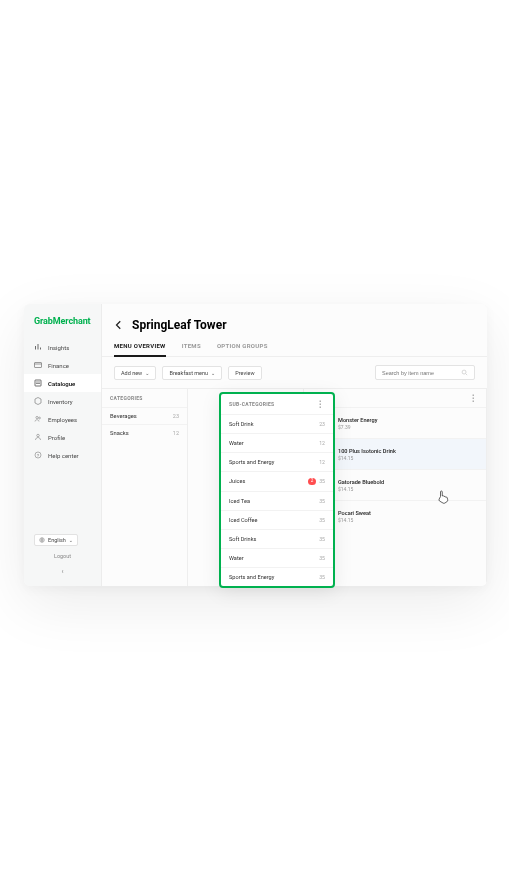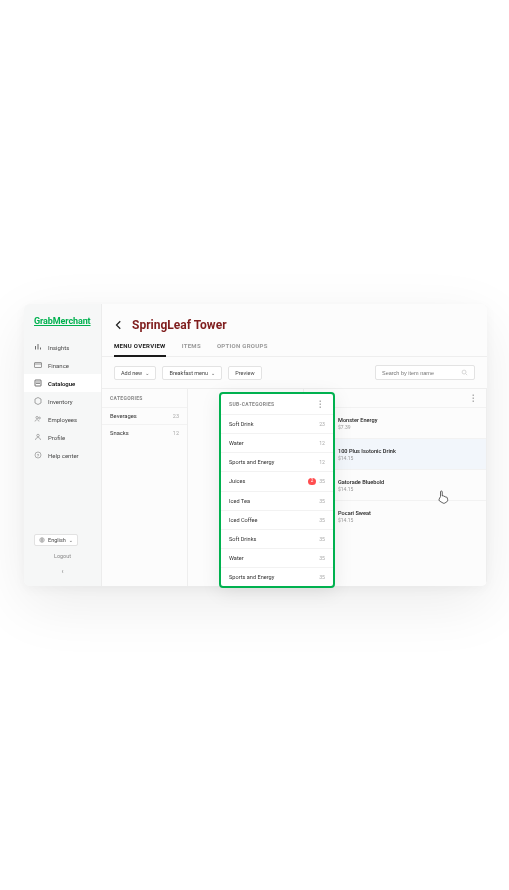--- a/index.html
+++ b/index.html
@@ -32,21 +32,20 @@
       display: flex;
       flex-direction: column;
       padding: 12px 0 0 0;
     }
     .brand {
       font-size: 9px;
       font-weight: 700;
       color: #00b14f;
       padding: 0 10px 12px 10px;
       letter-spacing: -0.1px;
-      text-decoration: underline;
     }
     .nav { flex: 1; display: flex; flex-direction: column; }
     .nav-item {
       display: flex;
       align-items: center;
       gap: 6px;
       padding: 5px 10px;
       font-size: 6px;
       color: #4a4a4a;
       cursor: pointer;
@@ -87,21 +86,21 @@
       flex-direction: column;
       background: #fcfcfc;
     }
     .header {
       display: flex;
       align-items: center;
       gap: 6px;
       padding: 14px 12px 6px 12px;
     }
     .back-btn { width: 12px; height: 12px; color: #222; cursor: pointer; display:flex; align-items:center;}
-    .page-title { font-size: 12px; font-weight: 700; color: #7f1d1d; }
+    .page-title { font-size: 12px; font-weight: 700; color: #000000; }
 
     .tabs {
       display: flex; gap: 16px;
       padding: 0 12px;
       border-bottom: 1px solid #eee;
       margin-top: 4px;
     }
     .tab {
       font-size: 6px;
       font-weight: 700;

